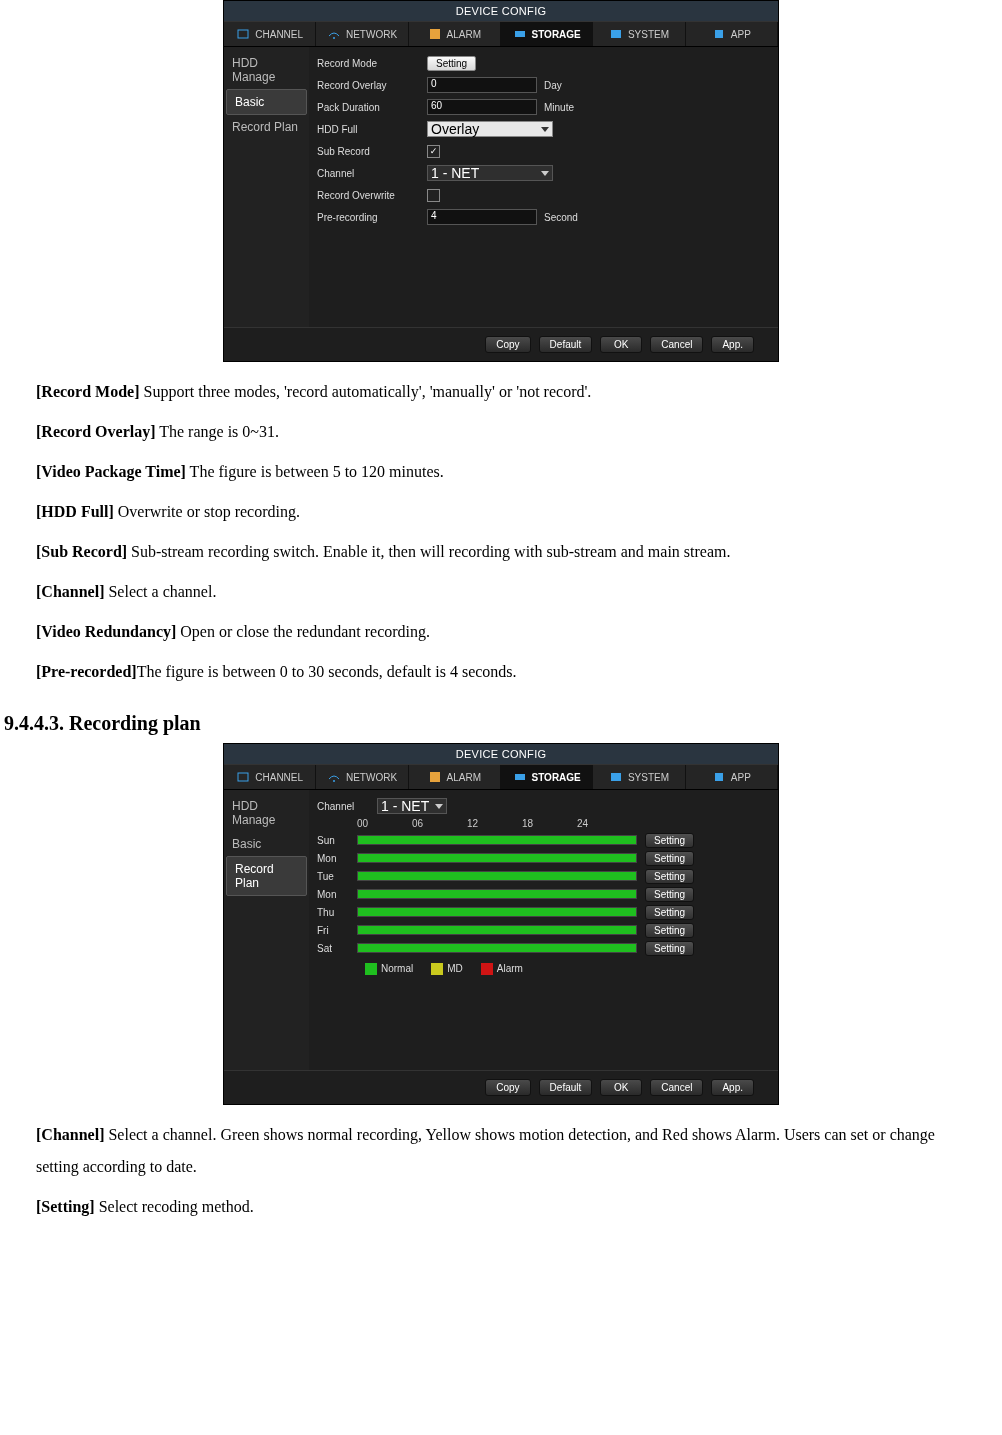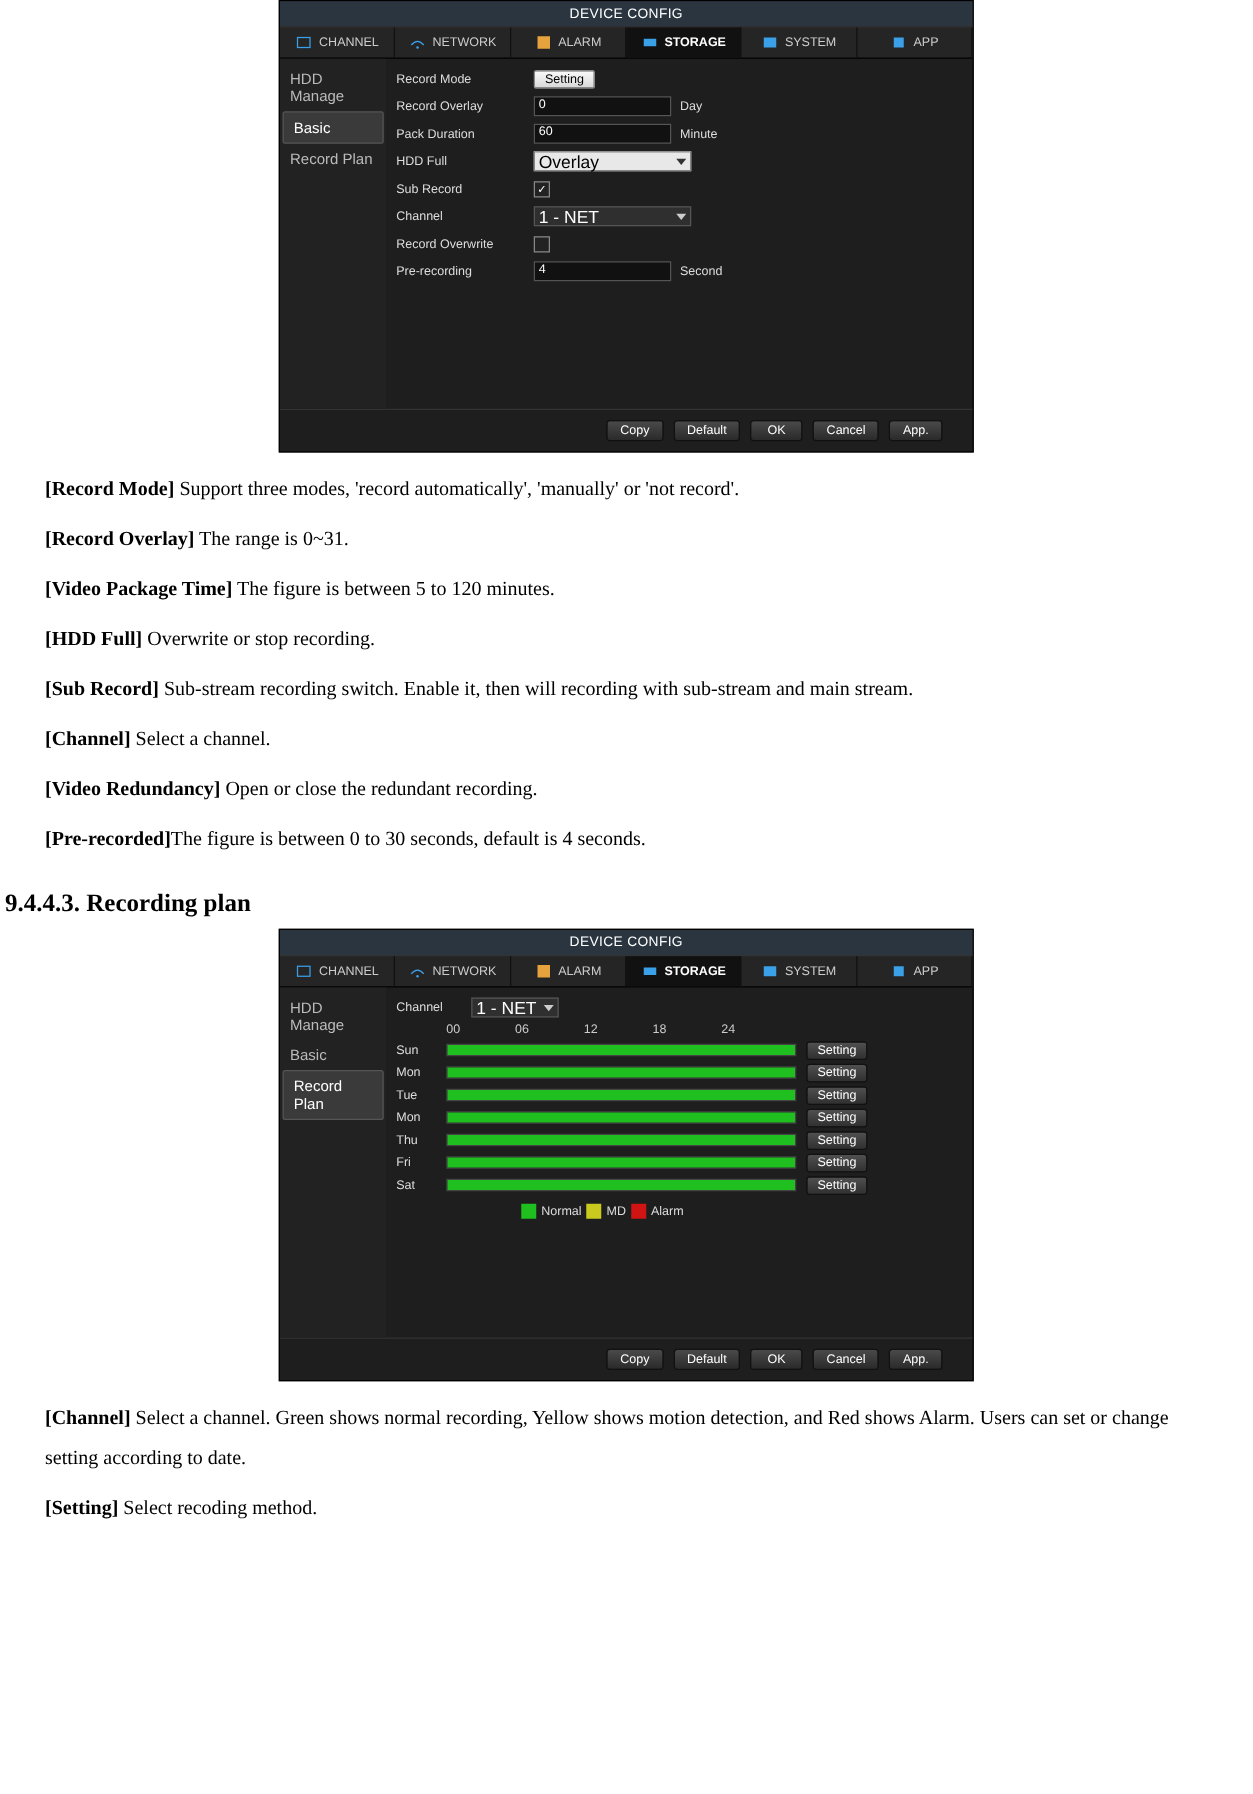--- a/index.html
+++ b/index.html
@@ -32,21 +32,21 @@
   .shot .footer { display:flex; justify-content:flex-end; gap:8px; padding:8px 24px; border-top:1px solid #333; }
   .shot .fbtn { background:linear-gradient(#4a4a4a,#2a2a2a); color:#fff; border:1px solid #111; border-radius:3px; padding:2px 10px; font-size:10px; cursor:pointer; min-width:42px; text-align:center; }
   
   .sched-head { display:flex; align-items:center; margin-left:110px; margin-bottom:2px; }
   .sched-head .tick { width:55px; font-size:10px; color:#ccc; text-align:left; }
   .sched-row { display:flex; align-items:center; height:18px; }
   .sched-row .day { width:40px; font-size:10px; color:#ddd; }
   .sched-row .bar { width:280px; height:10px; border:1px solid #444; position:relative; margin-right:8px; }
   .sched-row .bar .fill { position:absolute; left:0; top:0; height:100%; width:100%; background:#1fbf1f; }
   .sbtn { background:linear-gradient(#505050,#303030); color:#fff; border:1px solid #111; border-radius:3px; padding:1px 8px; font-size:10px; cursor:pointer; }
-  .legend { display:flex; gap:4px; margin-left:100px; margin-top:6px; align-items:flex-end; }
+  .legend { display:flex; gap:18px; margin-left:48px; margin-top:6px; align-items:flex-end; }
   .legend .sw { width:12px; height:12px; display:inline-block; margin-right:4px; vertical-align:middle; }
   .legend .it { font-size:10px; color:#ddd; }
   
   .desc { padding: 14px 36px 0 36px; line-height: 2.0; font-size:16px; }
   .desc p { margin-bottom: 8px; }
   .desc b { font-weight:bold; }
   h3.sect { font-family:"Times New Roman",serif; font-weight:bold; font-size:20px; padding: 16px 4px 8px 4px; }
 </style>
 </head>
 <body>

